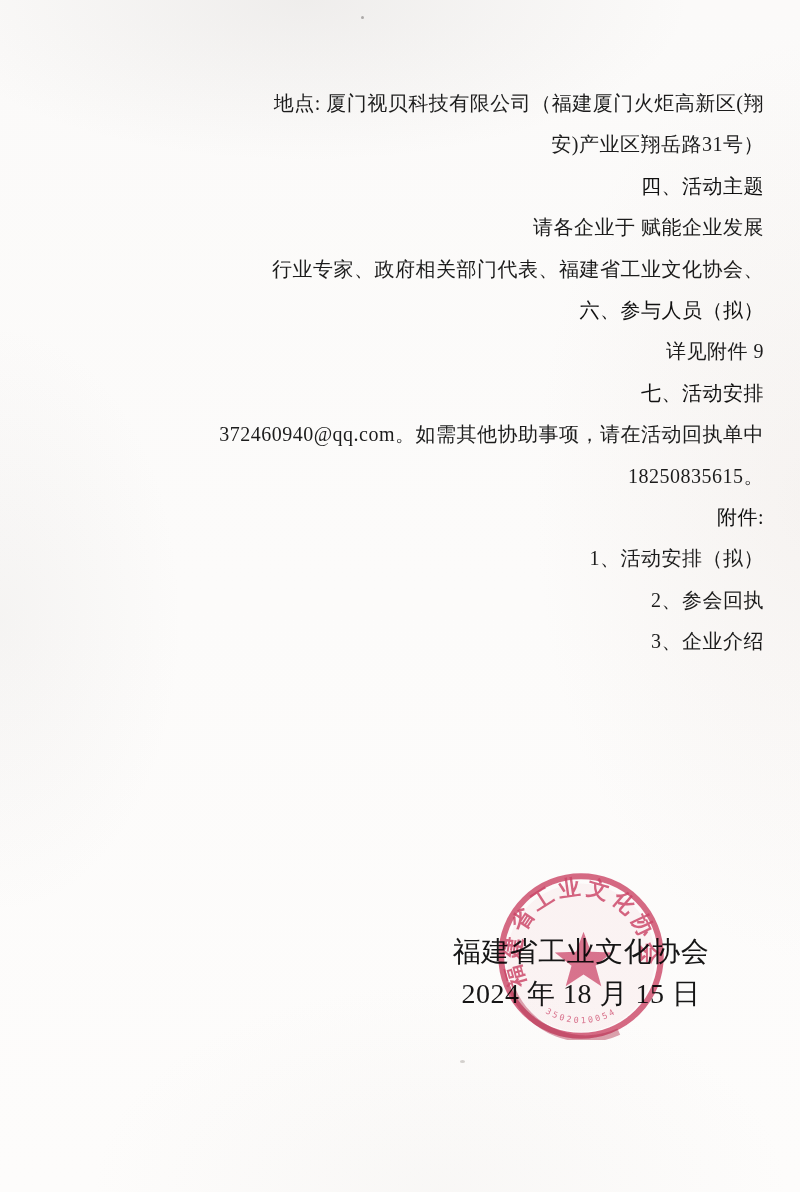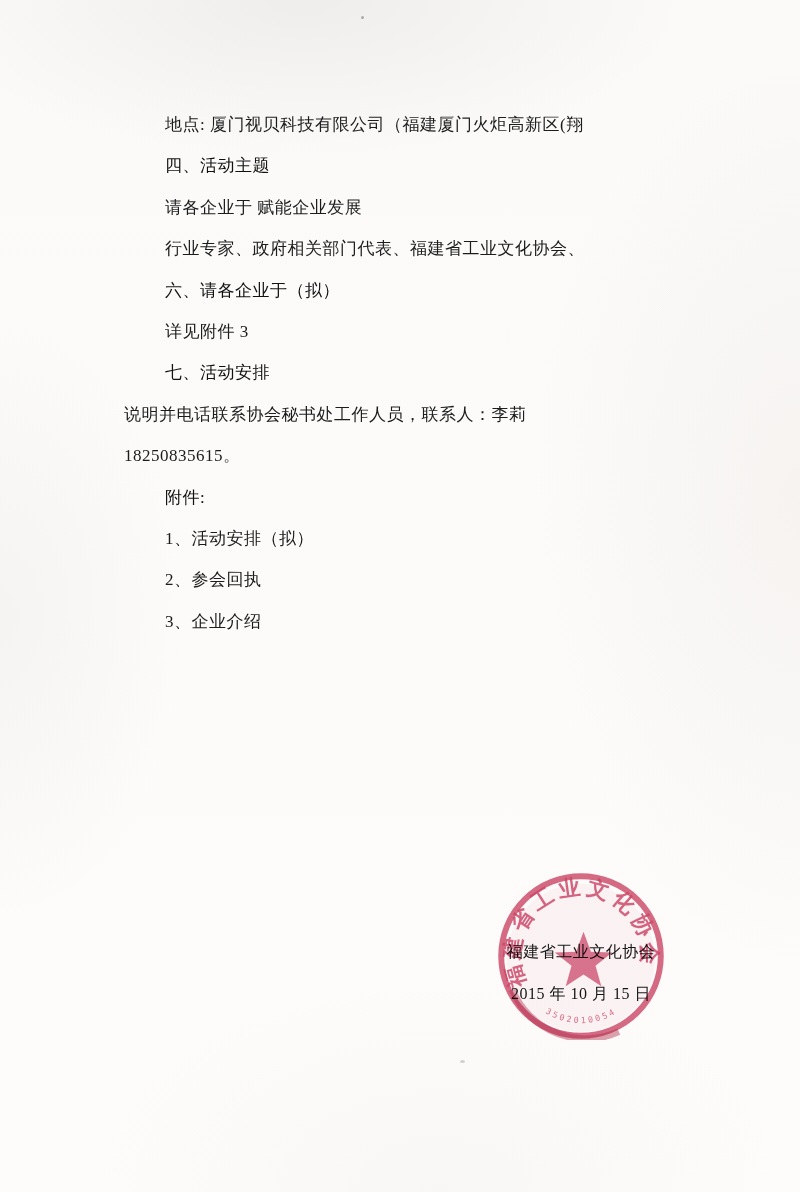--- a/index.html
+++ b/index.html
@@ -11,36 +11,37 @@
     color:#1c1c1c;
     background:
       radial-gradient(ellipse 620px 260px at 38% 0%, rgba(176,171,168,.16), transparent 62%),
       radial-gradient(ellipse 260px 420px at 0% 52%, rgba(185,180,177,.10), transparent 70%),
       radial-gradient(ellipse 380px 640px at 101% 42%, rgba(225,214,208,.22), transparent 72%),
       radial-gradient(ellipse 500px 300px at 55% 100%, rgba(210,205,200,.10), transparent 70%),
       linear-gradient(#fbfaf9,#fdfcfb);
   }
   .content{
     position:absolute;
-    left:124px;top:104px;width:640px;
-    font-size:17px;
+    left:124px;top:83px;width:640px;
+    font-size:20px;
     line-height:41.4px;
+    text-align:right;
   }
   .line{
     height:41.4px;
     white-space:nowrap;
     letter-spacing:0.5px;
   }
   .line.bold{font-weight:400;color:#111;}
   .line.indent{padding-left:41px;}
   .signature{
     position:absolute;
     left:428px;top:931px;width:306px;
     text-align:center;
-    font-size:16px;
+    font-size:28px;
     line-height:42px;
     letter-spacing:0.5px;
     color:#161616;
     z-index:2;
   }
   .seal{
     position:absolute;
     left:497px;top:872px;
     width:168px;height:168px;
     z-index:3;
@@ -66,37 +67,38 @@
 </head>
 <body>
 
 <div class="page">
 
   <div class="speck s1"></div>
   <div class="speck s2"></div>
 
   <div class="content">
       <div class="line indent">地点: 厦门视贝科技有限公司（福建厦门火炬高新区(翔</div>
+      <div class="line">安)产业区翔岳路31号）</div>
       <div class="line bold indent">四、活动主题</div>
       <div class="line indent">请各企业于 赋能企业发展</div>
       <div class="line indent">行业专家、政府相关部门代表、福建省工业文化协会、</div>
-      <div class="line bold indent">六、请各企业于（拟）</div>
-      <div class="line indent">详见附件 3</div>
+      <div class="line bold indent">六、参与人员（拟）</div>
+      <div class="line indent">详见附件 9</div>
       <div class="line bold indent">七、活动安排</div>
-      <div class="line">说明并电话联系协会秘书处工作人员，联系人：李莉</div>
+      <div class="line">372460940@qq.com。如需其他协助事项，请在活动回执单中</div>
       <div class="line">18250835615。</div>
       <div class="line bold indent">附件:</div>
       <div class="line indent">1、活动安排（拟）</div>
       <div class="line indent">2、参会回执</div>
       <div class="line indent">3、企业介绍</div>
     </div>
 
   <div class="signature">
     <div>福建省工业文化协会</div>
-    <div>2015 年 10 月 15 日</div>
+    <div>2024 年 18 月 15 日</div>
   </div>
 
   <svg class="seal" viewBox="0 0 200 200">
     <defs>
       <filter id="sblur" x="-10%" y="-10%" width="120%" height="120%">
         <feGaussianBlur stdDeviation="0.55"></feGaussianBlur>
       </filter>
       <path id="arcTop" d="M 33.3 129.7 A 73 73 0 1 1 166.7 129.7" fill="none"></path>
       <path id="arcBottom" d="M 38.7 151.4 A 80 80 0 0 0 161.3 151.4" fill="none"></path>
     </defs>

